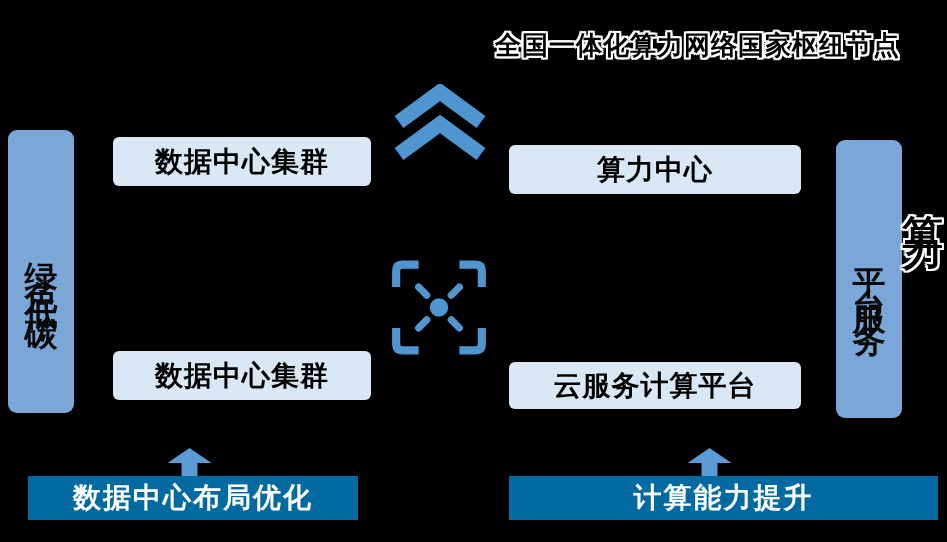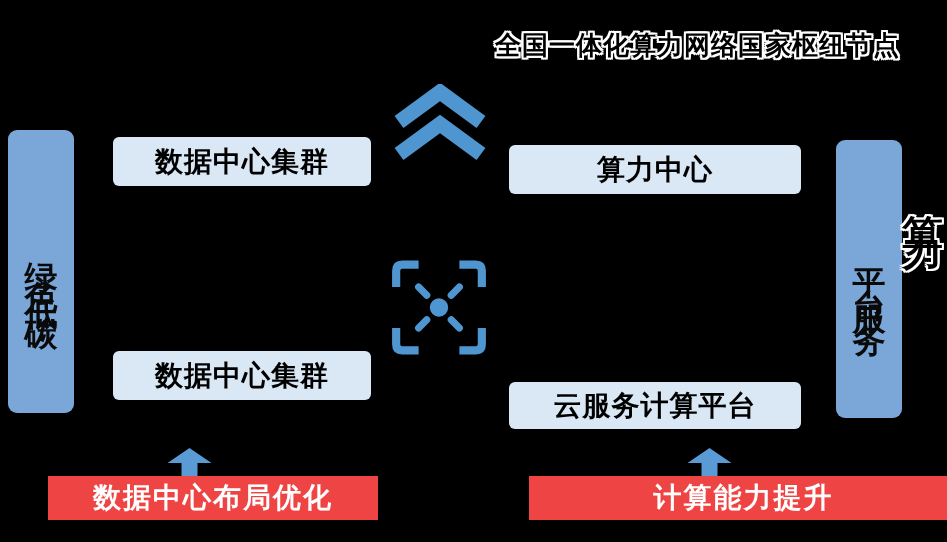--- a/index.html
+++ b/index.html
@@ -27,21 +27,21 @@
   .node-box{
     background:#dae8f5;
     border-radius:6px;
     display:flex;align-items:center;justify-content:center;
     font-size:28px;font-weight:700;color:#000;
     letter-spacing:1px;
   }
   .node-tl{left:113px;top:137px;width:258px;height:49px;}
   .node-tr{left:509px;top:145px;width:292px;height:49px;}
   .node-bl{left:113px;top:351px;width:258px;height:49px;}
-  .node-br{left:509px;top:362px;width:292px;height:47px;margin-top:20px;}
+  .node-br{left:509px;top:362px;width:292px;height:47px;}
 
   
   .side-rail{
     background:#7aa7d8;
     border-radius:9px;
     display:flex;align-items:center;justify-content:center;
   }
   .rail-left{left:8px;top:130px;width:66px;height:283px;}
   .rail-right{left:836px;top:140px;width:66px;height:278px;}
   .rail-text{
@@ -67,25 +67,24 @@
   
   .chevron-wrap{left:392px;top:84px;width:96px;height:78px;}
   .crosshair-wrap{left:388px;top:255px;width:102px;height:105px;}
   .arrow-wrap{width:45px;height:28px;}
   .arrow-left-pos{left:167px;top:448px;}
   .arrow-right-pos{left:687px;top:448px;}
   .chevron-wrap svg,.crosshair-wrap svg,.arrow-wrap svg{display:block;width:100%;height:100%;}
 
   
   .footer-bar{
-    background:#ef4444;
+    background:#0369a1;
     display:flex;align-items:center;justify-content:center;
     font-size:28px;font-weight:700;color:#ffffff;
     letter-spacing:2px;
-    margin-left:20px;
   }
   .footer-left{left:28px;top:476px;width:330px;height:44px;}
   .footer-right{left:509px;top:476px;width:429px;height:44px;}
 </style>
 </head>
 <body>
 
 <div class="abs diagram-title">全国一体化算力网络国家枢纽节点</div>
 
 <div class="abs chevron-wrap">

